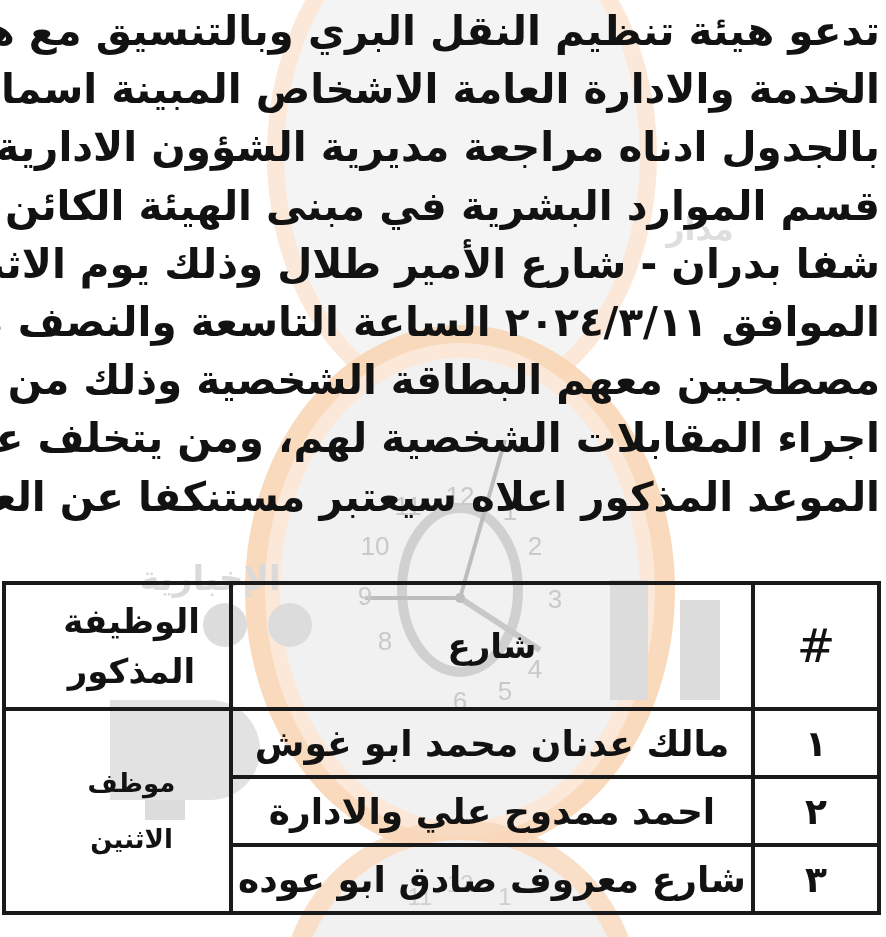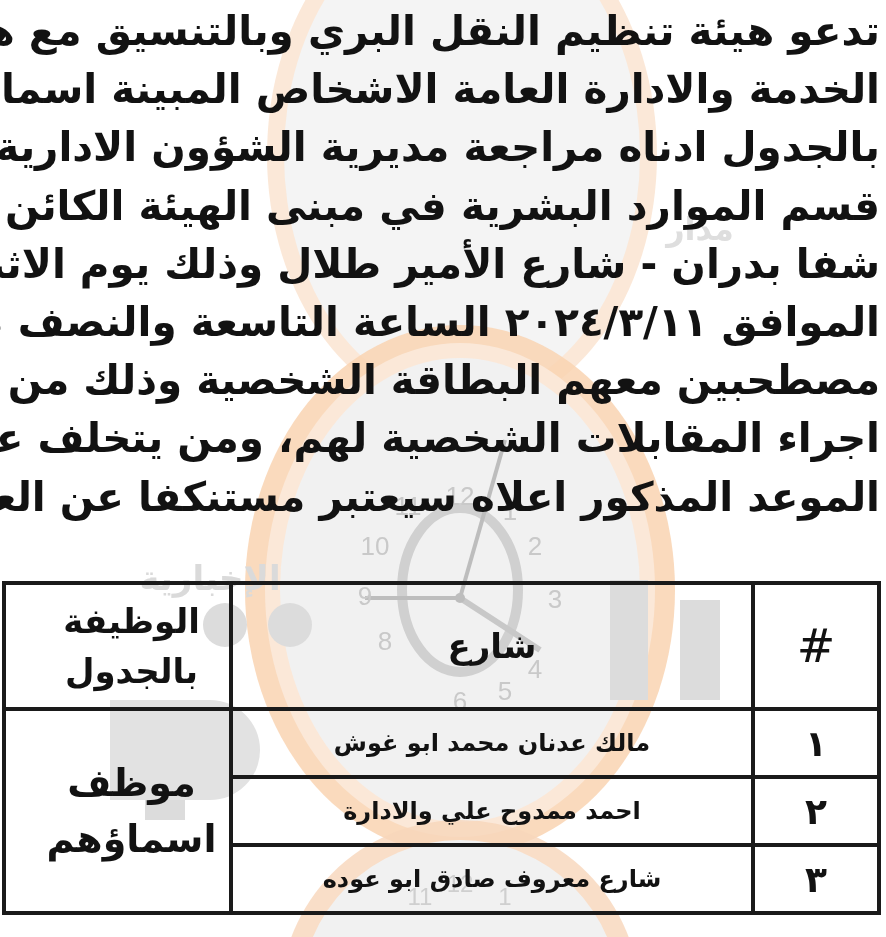--- a/index.html
+++ b/index.html
@@ -79,27 +79,27 @@
       line-height: 50px;
     }
     .candidates thead th.th-num {
       font-weight: normal;
       font-family: "DejaVu Serif", "Liberation Serif", serif;
       font-style: italic;
       font-size: 46px;
     }
     .candidates tbody td {
       height: 68px;
-      font-size: 24px;
+      font-size: 36px;
     }
     .candidates tbody td.td-num {
       font-size: 36px;
     }
     .candidates tbody td.td-job {
-      font-size: 38px;
+      font-size: 26px;
       line-height: 56px;
     }
     .th-job span, .td-job span { display: block; margin-left: 28px; }
   </style>
 </head>
 <body>
 
 <div class="watermark">
   <svg class="wm-svg" width="886" height="937" viewBox="0 0 886 937">
 
@@ -170,31 +170,31 @@
     <col class="col-num">
     <col class="col-name">
     <col class="col-job">
   </colgroup>
   <thead>
     <tr>
       <th class="th-num">#</th>
       <th class="th-name">شارع</th>
       <th class="th-job">
         <span>الوظيفة</span>
-        <span>بالجدول</span>
+        <span>المذكور</span>
       </th>
     </tr>
   </thead>
   <tbody>
     <tr>
       <td class="td-num">١</td>
       <td class="td-name">مالك عدنان محمد ابو غوش</td>
       <td class="td-job" rowspan="3">
         <span>موظف</span>
-        <span>اسماؤهم</span>
+        <span>الاثنين</span>
       </td>
     </tr>
     <tr>
       <td class="td-num">٢</td>
       <td class="td-name">احمد ممدوح علي والادارة</td>
     </tr>
     <tr>
       <td class="td-num">٣</td>
       <td class="td-name">شارع معروف صادق ابو عوده</td>
     </tr>

